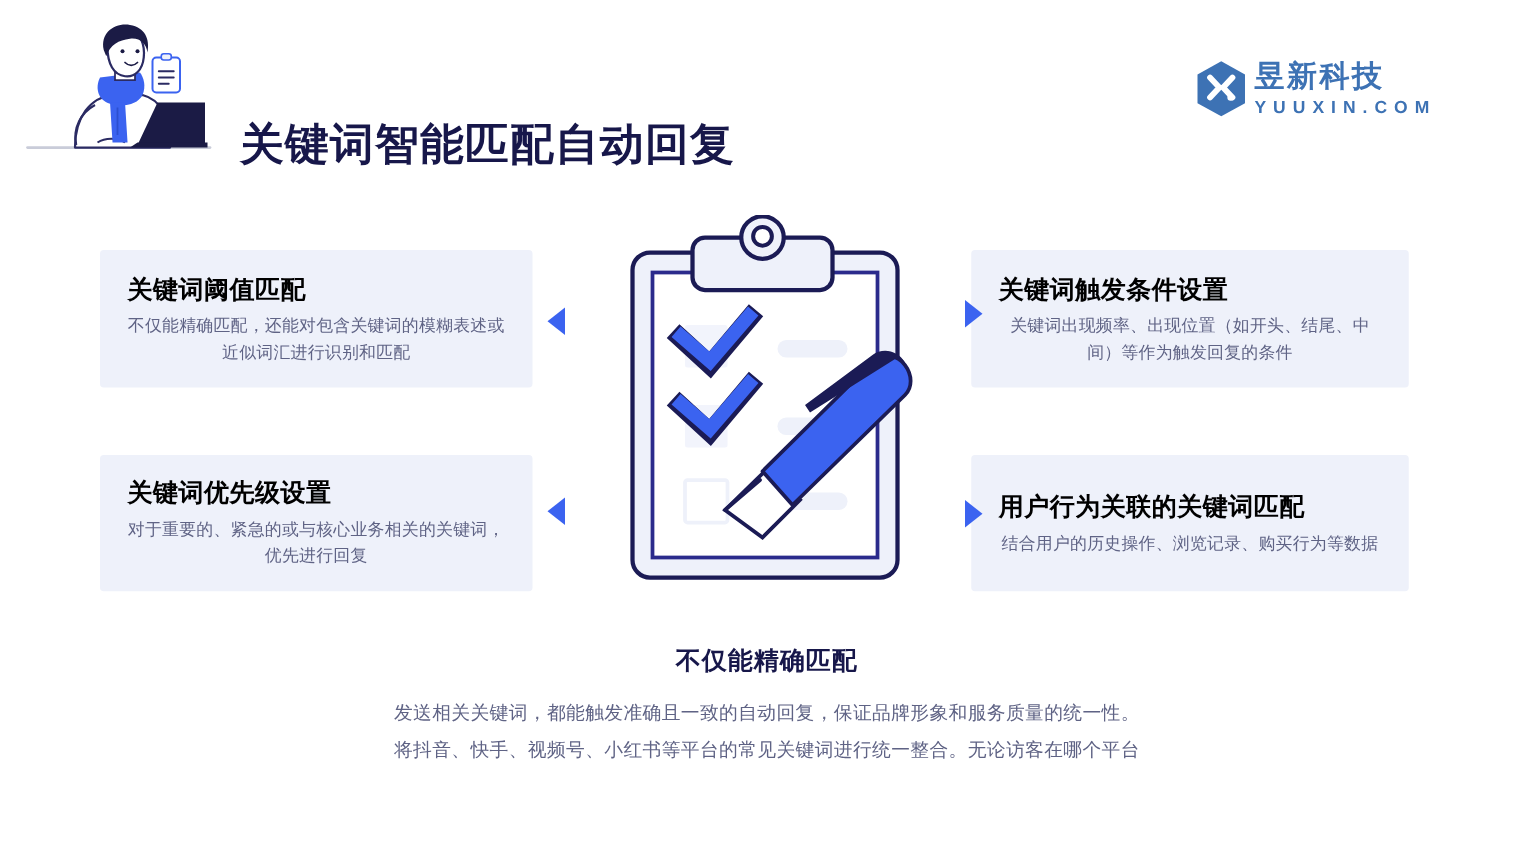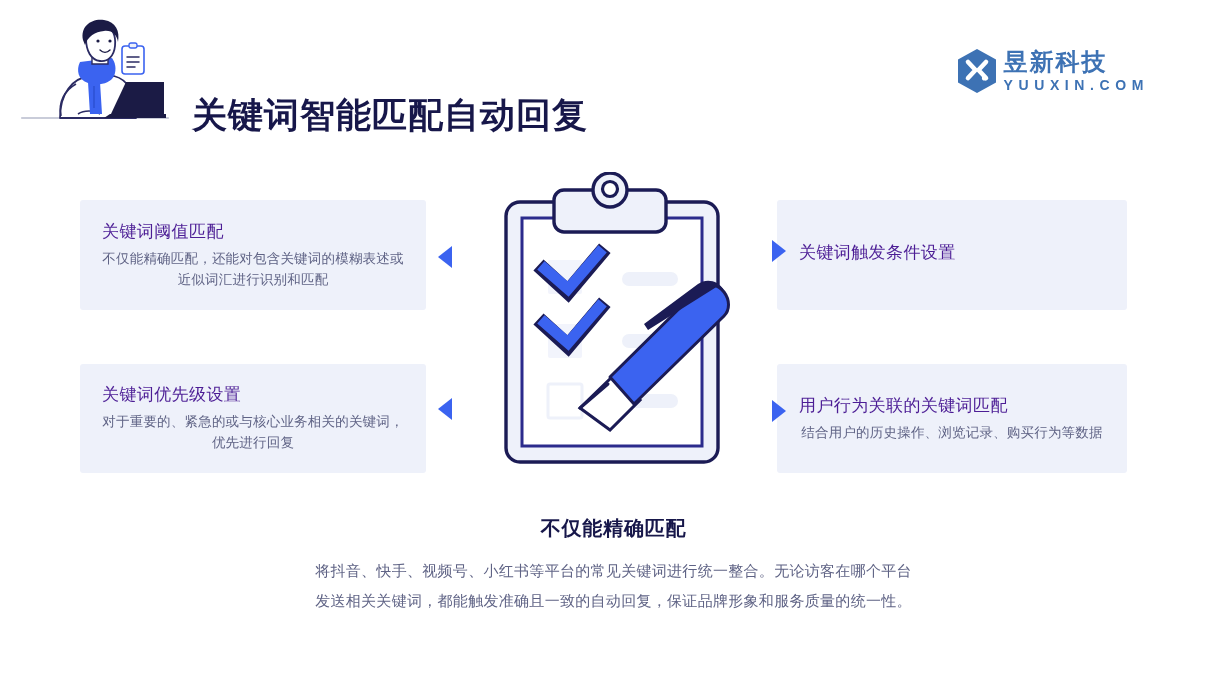--- a/index.html
+++ b/index.html
@@ -79,23 +79,23 @@
     display: flex;
     flex-direction: column;
     justify-content: center;
   }
   .card-left  { left: 80px;  width: 346px; }
   .card-right { left: 777px; width: 350px; }
   .card-row-top    { top: 200px; height: 110px; }
   .card-row-bottom { top: 364px; height: 109px; }
 
   .card-title {
-    font-size: 17px;
-    font-weight: 400;
-    color: #4c1d95;
+    font-size: 20px;
+    font-weight: 700;
+    color: #000000;
     letter-spacing: 0.4px;
     margin-bottom: 6px;
   }
   .card-body {
     font-size: 13.5px;
     line-height: 1.55;
     color: #5f6385;
     letter-spacing: 0.2px;
     text-align: center;
   }
@@ -207,20 +207,21 @@
   <div class="card-body">不仅能精确匹配，还能对包含关键词的模糊表述或近似词汇进行识别和匹配</div>
 </div>
 
 <div class="feature-card card-left card-row-bottom">
   <div class="card-title">关键词优先级设置</div>
   <div class="card-body">对于重要的、紧急的或与核心业务相关的关键词，优先进行回复</div>
 </div>
 
 <div class="feature-card card-right card-row-top">
   <div class="card-title">关键词触发条件设置</div>
+  <div class="card-body">关键词出现频率、出现位置（如开头、结尾、中间）等作为触发回复的条件</div>
 </div>
 
 <div class="feature-card card-right card-row-bottom">
   <div class="card-title">用户行为关联的关键词匹配</div>
   <div class="card-body">结合用户的历史操作、浏览记录、购买行为等数据</div>
 </div>
 
 <div class="arrow arrow-left" id="arrow-top-left"></div>
 <div class="arrow arrow-left" id="arrow-bottom-left"></div>
 <div class="arrow arrow-right" id="arrow-top-right"></div>
@@ -251,15 +252,15 @@
   <g>
     <path d="M88 236 L120 205 L148 228 L118 258 Z" fill="#ffffff" stroke="#1b1b55" stroke-width="3"></path>
     <path d="M118 205 L208 116 C214 110 226 112 232 120 C238 128 238 138 232 144 L142 232 Z" fill="#3b63f0" stroke="#1b1b55" stroke-width="3" stroke-linejoin="round"></path>
     <path d="M152 152 L206 112 C214 106 226 108 232 118 L226 114 L156 158 Z" fill="#1b1b55"></path>
     <path d="M88 236 L116 212" fill="none" stroke="#1b1b55" stroke-width="3" stroke-linecap="round"></path>
   </g>
 </svg>
 
 <div id="footer">
   <div id="footer-title">不仅能精确匹配</div>
+  <div class="footer-line">发送相关关键词，都能触发准确且一致的自动回复，保证品牌形象和服务质量的统一性。</div>
   <div class="footer-line">将抖音、快手、视频号、小红书等平台的常见关键词进行统一整合。无论访客在哪个平台</div>
-  <div class="footer-line">发送相关关键词，都能触发准确且一致的自动回复，保证品牌形象和服务质量的统一性。</div>
 </div>
 
 </body></html>

